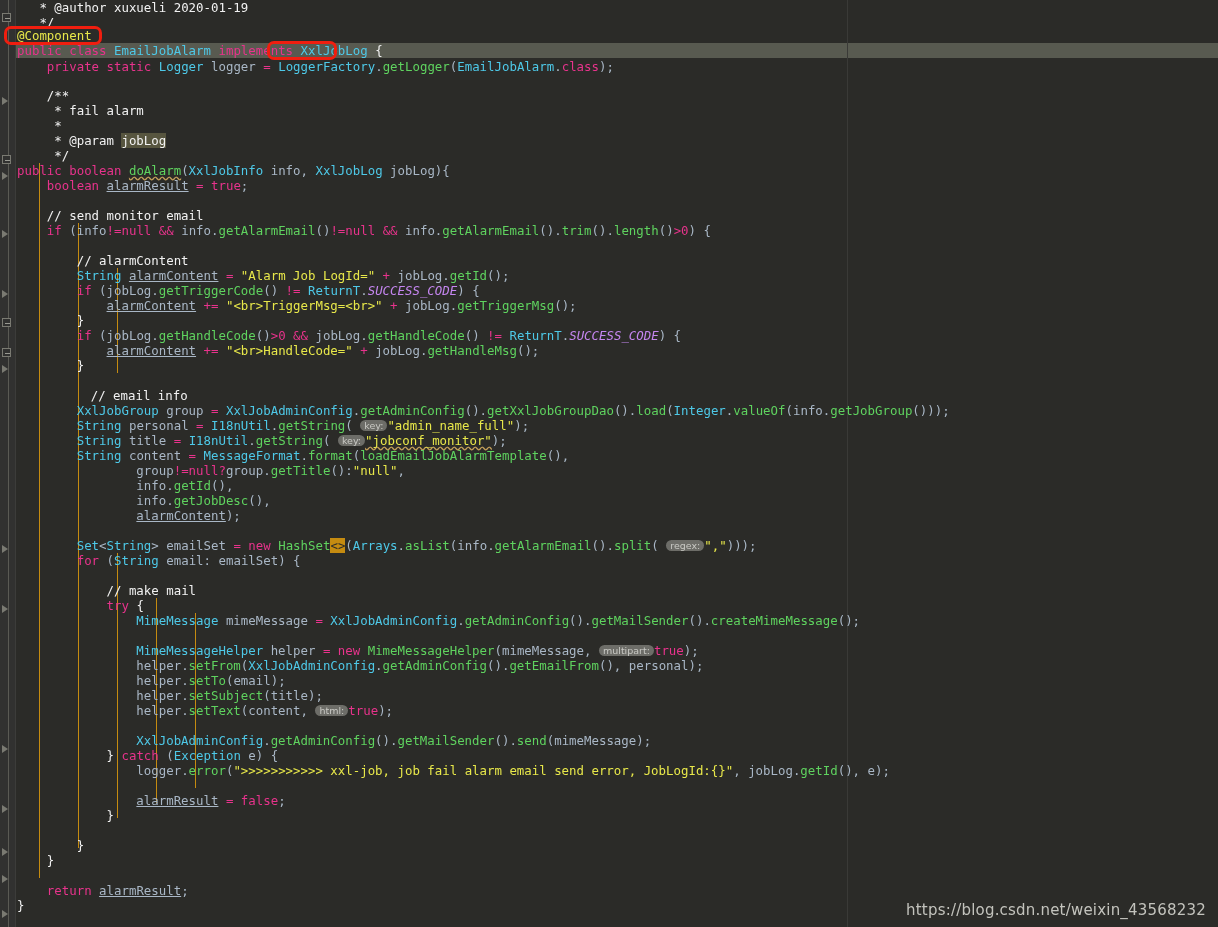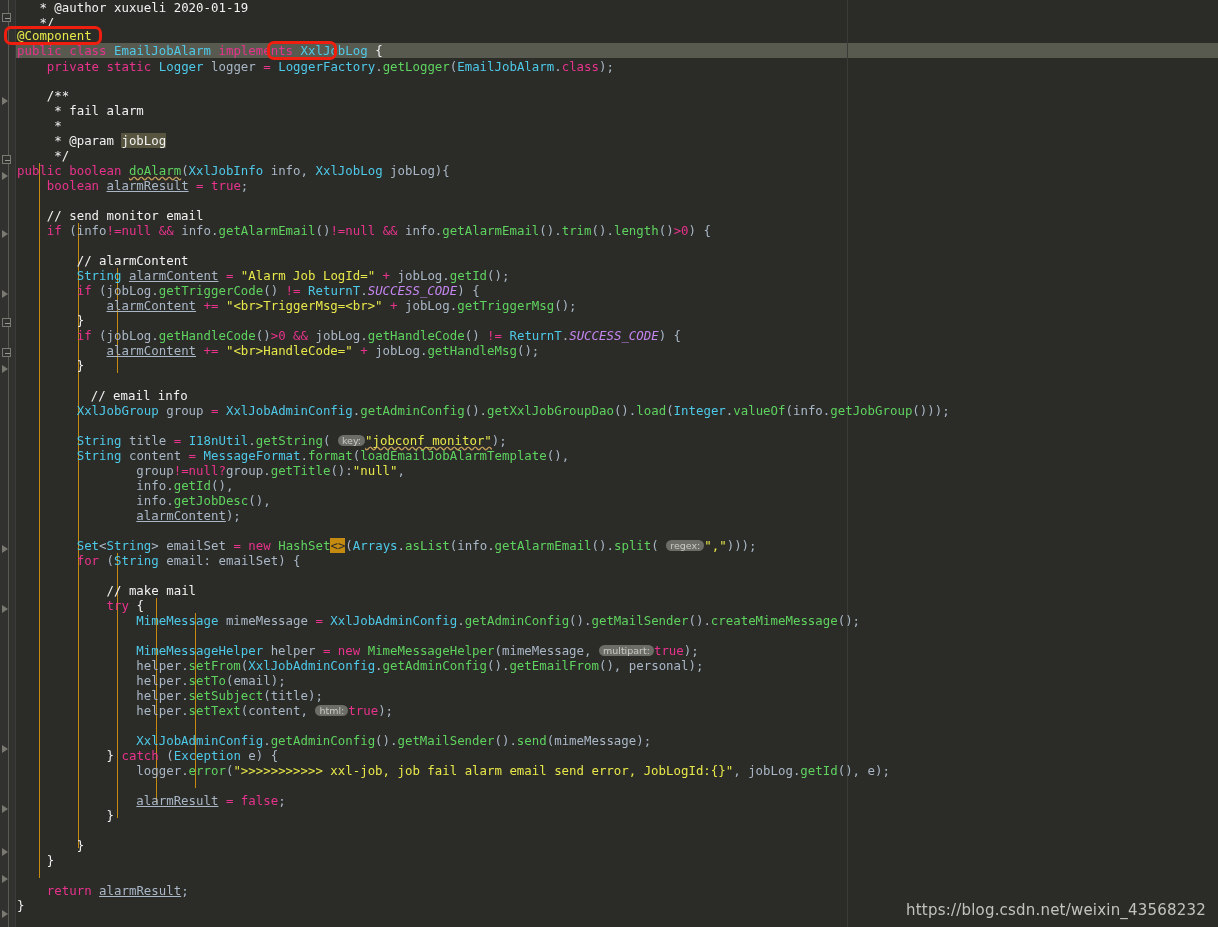--- a/index.html
+++ b/index.html
@@ -277,20 +277,21 @@
     <div class="line" style="top:268px;">        <span class="type">String</span> <span class="local">alarmContent</span> <span class="op">=</span> <span class="str">"Alarm Job LogId="</span> <span class="op">+</span> <span class="param">jobLog</span><span class="punc">.</span><span class="fn">getId</span><span class="punc">();</span></div>
     <div class="line" style="top:283px;">        <span class="kw">if</span> <span class="punc">(</span><span class="param">jobLog</span><span class="punc">.</span><span class="fn">getTriggerCode</span><span class="punc">()</span> <span class="op">!=</span> <span class="type">ReturnT</span><span class="punc">.</span><span class="stat">SUCCESS_CODE</span><span class="punc">) {</span></div>
     <div class="line" style="top:298px;">            <span class="local">alarmContent</span> <span class="op">+=</span> <span class="str">"&lt;br&gt;TriggerMsg=&lt;br&gt;"</span> <span class="op">+</span> <span class="param">jobLog</span><span class="punc">.</span><span class="fn">getTriggerMsg</span><span class="punc">();</span></div>
     <div class="line" style="top:313px;">        <span class="brace">}</span></div>
     <div class="line" style="top:328px;">        <span class="kw">if</span> <span class="punc">(</span><span class="param">jobLog</span><span class="punc">.</span><span class="fn">getHandleCode</span><span class="punc">()</span><span class="op">&gt;</span><span class="num">0</span> <span class="op">&amp;&amp;</span> <span class="param">jobLog</span><span class="punc">.</span><span class="fn">getHandleCode</span><span class="punc">()</span> <span class="op">!=</span> <span class="type">ReturnT</span><span class="punc">.</span><span class="stat">SUCCESS_CODE</span><span class="punc">) {</span></div>
     <div class="line" style="top:343px;">            <span class="local">alarmContent</span> <span class="op">+=</span> <span class="str">"&lt;br&gt;HandleCode="</span> <span class="op">+</span> <span class="param">jobLog</span><span class="punc">.</span><span class="fn">getHandleMsg</span><span class="punc">();</span></div>
     <div class="line" style="top:358px;">        <span class="brace">}</span></div>
 
     <div class="line" style="top:388px;padding-left:14px;">        <span class="cmt">// email info</span></div>
     <div class="line" style="top:403px;">        <span class="type">XxlJobGroup</span> <span class="var">group</span> <span class="op">=</span> <span class="type">XxlJobAdminConfig</span><span class="punc">.</span><span class="fn">getAdminConfig</span><span class="punc">().</span><span class="fn">getXxlJobGroupDao</span><span class="punc">().</span><span class="fn">load</span><span class="punc">(</span><span class="type">Integer</span><span class="punc">.</span><span class="fn">valueOf</span><span class="punc">(</span><span class="param">info</span><span class="punc">.</span><span class="fn">getJobGroup</span><span class="punc">()));</span></div>
+    <div class="line" style="top:418px;">        <span class="type">String</span> <span class="var">personal</span> <span class="op">=</span> <span class="type">I18nUtil</span><span class="punc">.</span><span class="fn">getString</span><span class="punc">(</span> <span class="hint">key:</span><span class="str">"admin_name_full"</span><span class="punc">);</span></div>
     <div class="line" style="top:433px;">        <span class="type">String</span> <span class="var">title</span> <span class="op">=</span> <span class="type">I18nUtil</span><span class="punc">.</span><span class="fn">getString</span><span class="punc">(</span> <span class="hint">key:</span><span class="str squig">"jobconf_monitor"</span><span class="punc">);</span></div>
     <div class="line" style="top:448px;">        <span class="type">String</span> <span class="var">content</span> <span class="op">=</span> <span class="type">MessageFormat</span><span class="punc">.</span><span class="fn">format</span><span class="punc">(</span><span class="fn">loadEmailJobAlarmTemplate</span><span class="punc">(),</span></div>
     <div class="line" style="top:463px;">                <span class="var">group</span><span class="op">!=</span><span class="kw">null</span><span class="op">?</span><span class="var">group</span><span class="punc">.</span><span class="fn">getTitle</span><span class="punc">():</span><span class="str">"null"</span><span class="punc">,</span></div>
     <div class="line" style="top:478px;">                <span class="param">info</span><span class="punc">.</span><span class="fn">getId</span><span class="punc">(),</span></div>
     <div class="line" style="top:493px;">                <span class="param">info</span><span class="punc">.</span><span class="fn">getJobDesc</span><span class="punc">(),</span></div>
     <div class="line" style="top:508px;">                <span class="local">alarmContent</span><span class="punc">);</span></div>
 
     <div class="line" style="top:538px;">        <span class="type">Set</span><span class="punc">&lt;</span><span class="type">String</span><span class="punc">&gt;</span> <span class="var">emailSet</span> <span class="op">=</span> <span class="kw">new</span> <span class="fn">HashSet</span><span class="diamond-hl">&lt;&gt;</span><span class="punc">(</span><span class="type">Arrays</span><span class="punc">.</span><span class="fn">asList</span><span class="punc">(</span><span class="param">info</span><span class="punc">.</span><span class="fn">getAlarmEmail</span><span class="punc">().</span><span class="fn">split</span><span class="punc">(</span> <span class="hint">regex:</span><span class="str">","</span><span class="punc">)));</span></div>
     <div class="line" style="top:553px;">        <span class="kw">for</span> <span class="punc">(</span><span class="type">String</span> <span class="param">email</span><span class="punc">:</span> <span class="var">emailSet</span><span class="punc">) {</span></div>
 

